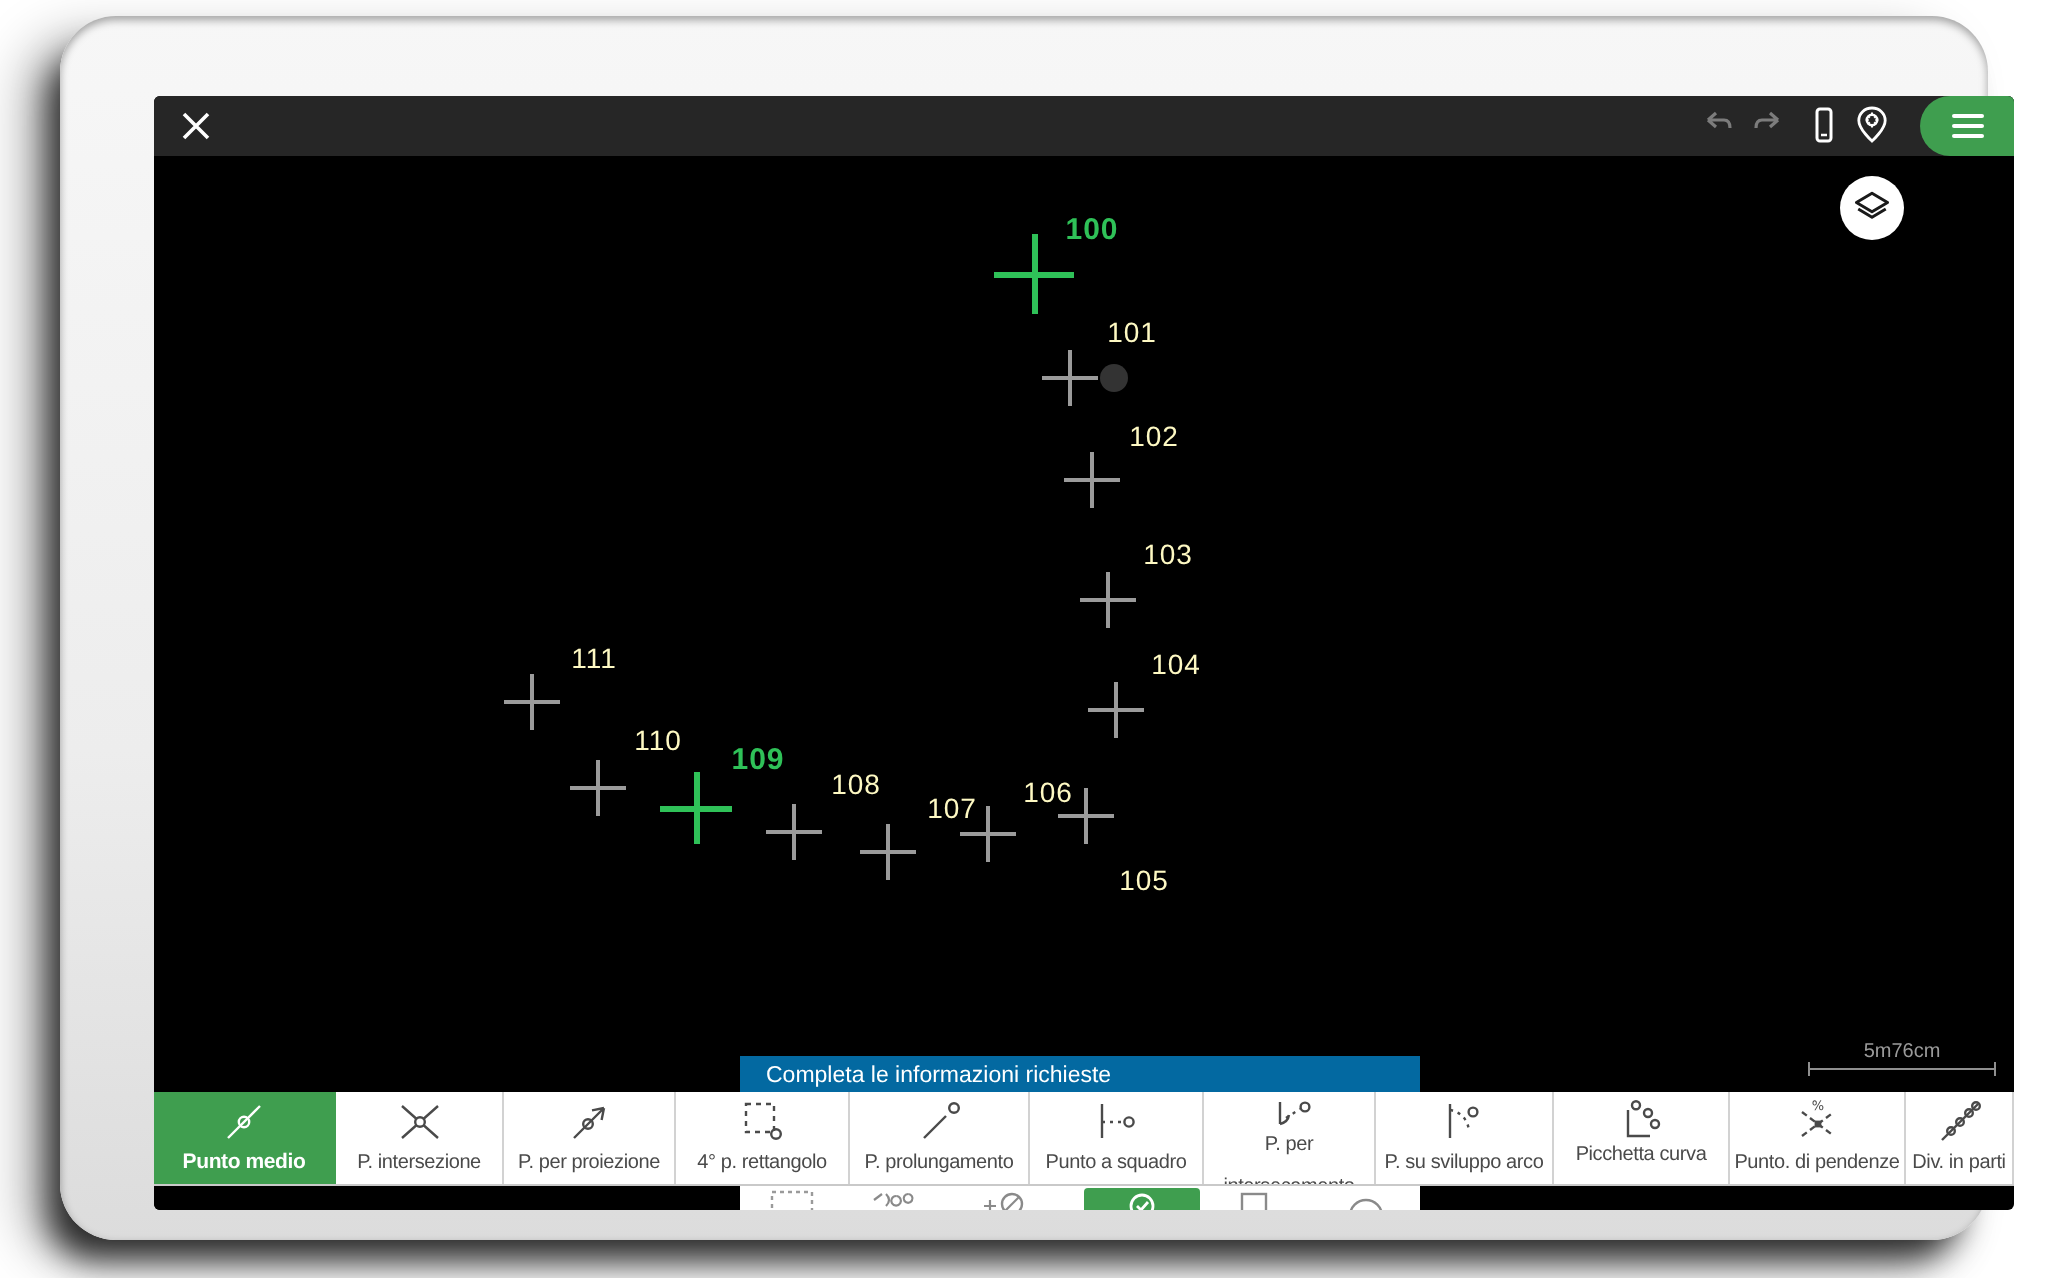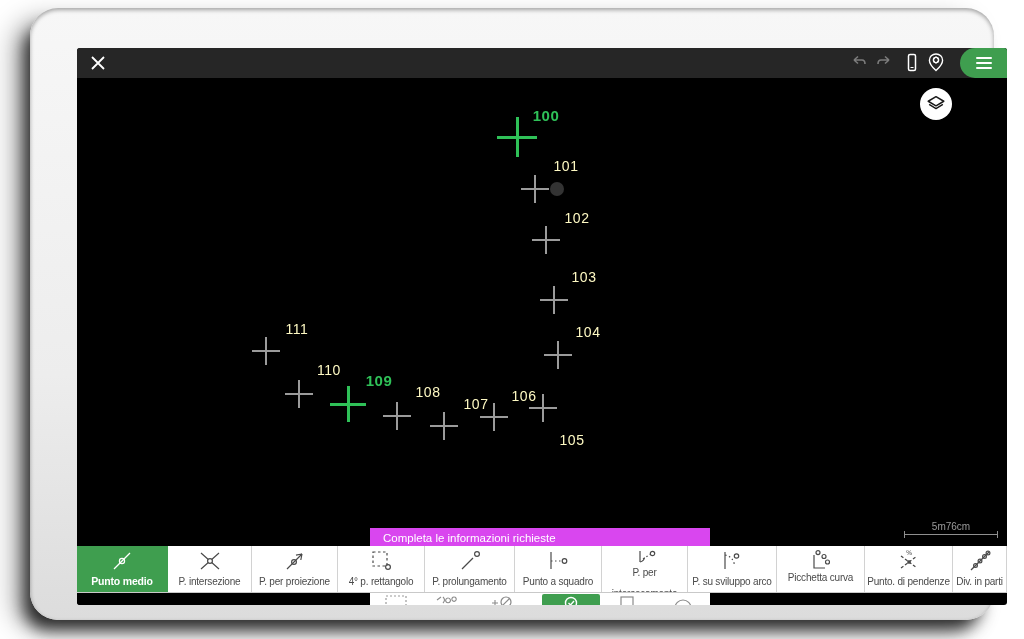--- a/index.html
+++ b/index.html
@@ -230,21 +230,21 @@
             </div>
           </div>
 
         <div class="scale-bar">
           <div class="scale-label" style="left:874px; top:448px;">5m76cm</div>
           <div class="scale-line" style="left:827px; top:456px;"></div>
         </div>
       </div>
 
       <div class="notif-panel">
-        <div class="notif-head" style="background:#d946ef;">
+        <div class="notif-head" style="background:#0369a1;">
           <span class="notif-text">Completa le informazioni richieste</span>
         </div>
         <div id="actions-host">
             <div class="action-stub" style="left: 14px; width: 28px;"><span><svg width="24" height="20" viewBox="0 0 24 20">
                   <rect x="2" y="2" width="20" height="14" fill="none" stroke="#9a9a9a" stroke-width="1.2" stroke-dasharray="2 2"></rect>
                 </svg></span></div>
             <div class="action-stub" style="left: 64px; width: 30px;"><span><svg width="26" height="20" viewBox="0 0 26 20">
                   <path d="M3 6 l4 -3 M9 3 q3 3 0 6 M14 4 a2.4 2.4 0 1 0 0.1 0 M20 3 a2.2 2.2 0 1 0 0.1 0" fill="none" stroke="#8a8a8a" stroke-width="1.1"></path>
                 </svg></span></div>
             <div class="action-stub" style="left: 120px; width: 30px;"><span><svg width="26" height="20" viewBox="0 0 26 20">

